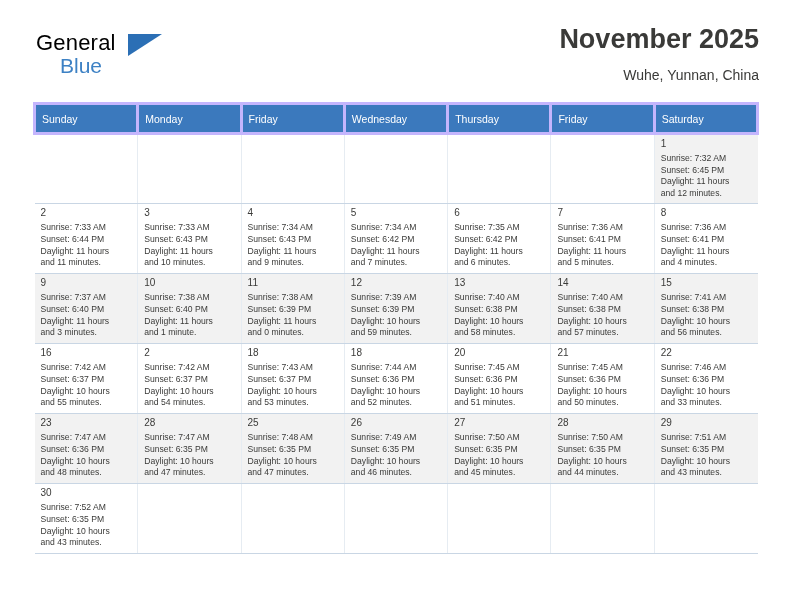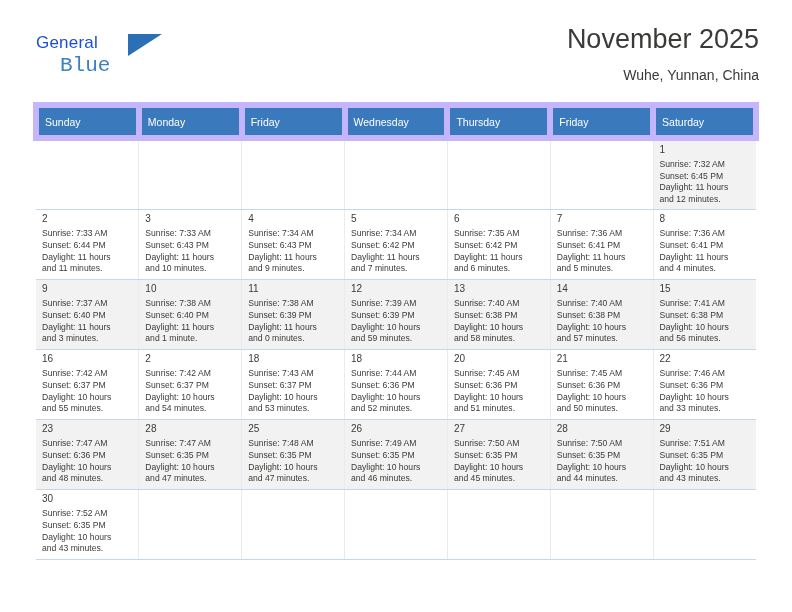--- a/index.html
+++ b/index.html
@@ -28,55 +28,54 @@
     margin-top: 22px;
   }
   .logo {
     position: absolute;
     left: 3px;
     top: 10px;
     width: 140px;
     height: 52px;
   }
   .logo-general {
-    font-size: 17px;
-    color: #1d4ed8;
+    font-size: 22px;
+    color: #000000;
     letter-spacing: 0.2px;
     line-height: 22px;
     font-family: "Liberation Sans", sans-serif;
   }
   .logo-blue {
     font-size: 21px;
     color: #3d81c4;
     line-height: 22px;
     margin-left: 24px;
     display: block;
     margin-top: 1px;
-    font-family: Liberation Mono, monospace;
   }
   .logo-tri {
     position: absolute;
     left: 92px;
     top: 2px;
     width: 0;
     height: 0;
     border-left: 34px solid #2b6fb5;
     border-bottom: 22px solid transparent;
   }
   .title-block {
     position: absolute;
     right: 0;
     top: 0;
     text-align: right;
   }
   .month-title {
     font-size: 27px;
     color: #3a3a38;
     line-height: 34px;
-    font-weight: normal;
+    font-weight: bold;
   }
   .location {
     font-size: 14px;
     color: #3a3a38;
     margin-top: 10px;
     line-height: 18px;
   }
   
   table.calendar {
     width: 726px;
@@ -85,21 +84,21 @@
     margin-top: 8px;
   }
   table.calendar th {
     background: #3b79bd;
     color: #ffffff;
     font-size: 10.5px;
     font-weight: normal;
     text-align: left;
     padding: 5px 0 5px 6px;
     height: 17px;
-    border: 6px solid #c4b5fd;
+    border: 3px solid #c4b5fd;
   }
   table.calendar td {
     vertical-align: top;
     border-bottom: 1px solid #c9d6e4;
     border-right: 1px solid #e6ecf2;
     height: 70px;
     padding: 3px 5px 4px 6px;
     font-size: 8.6px;
     line-height: 11.6px;
     color: #3a3a38;

